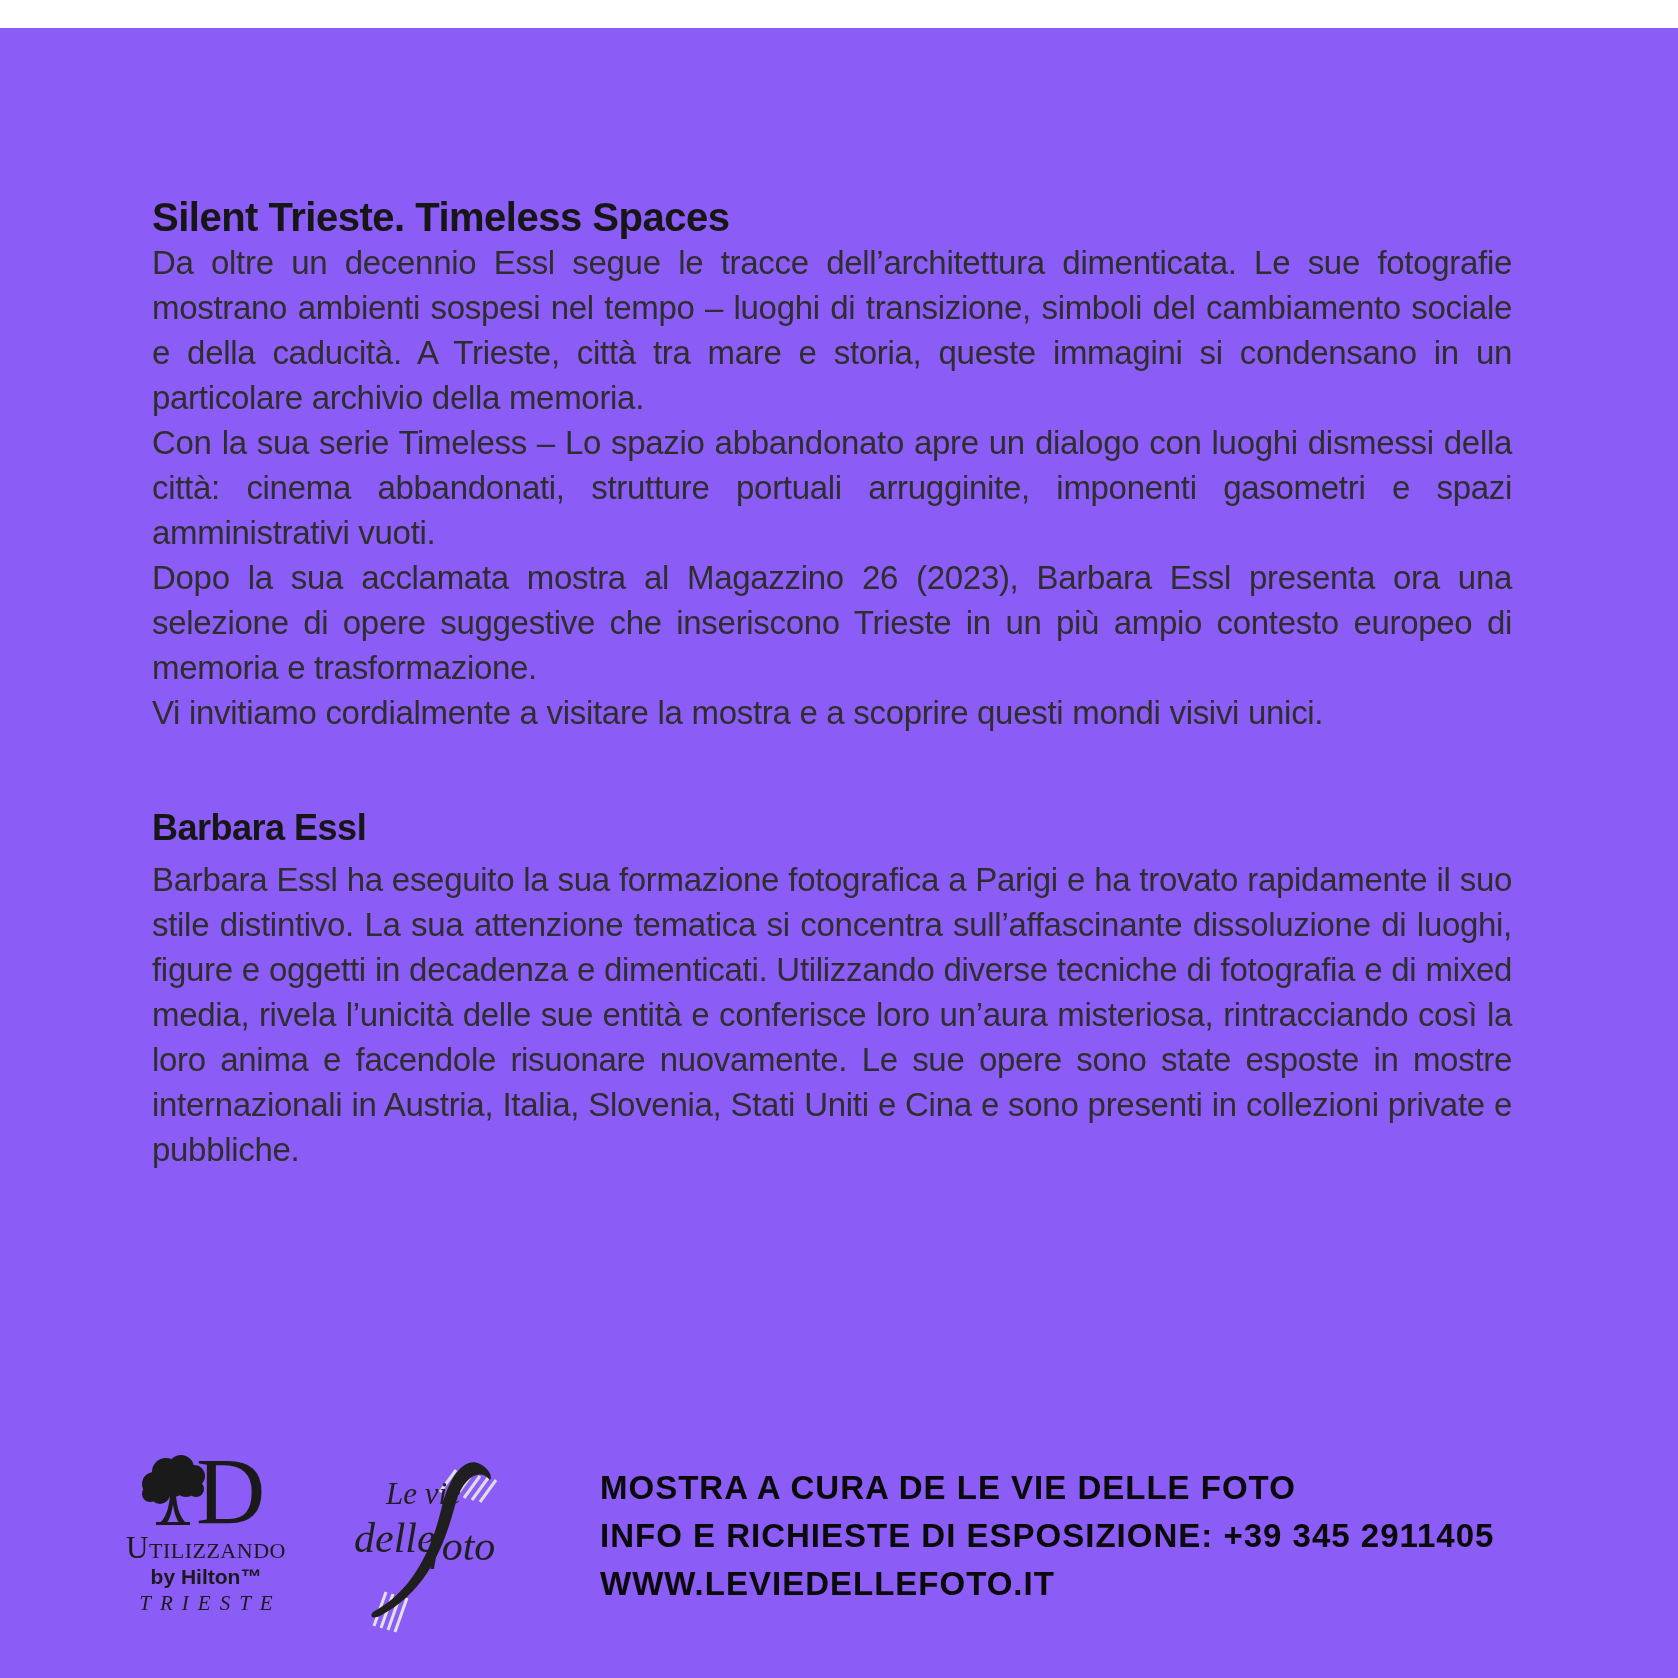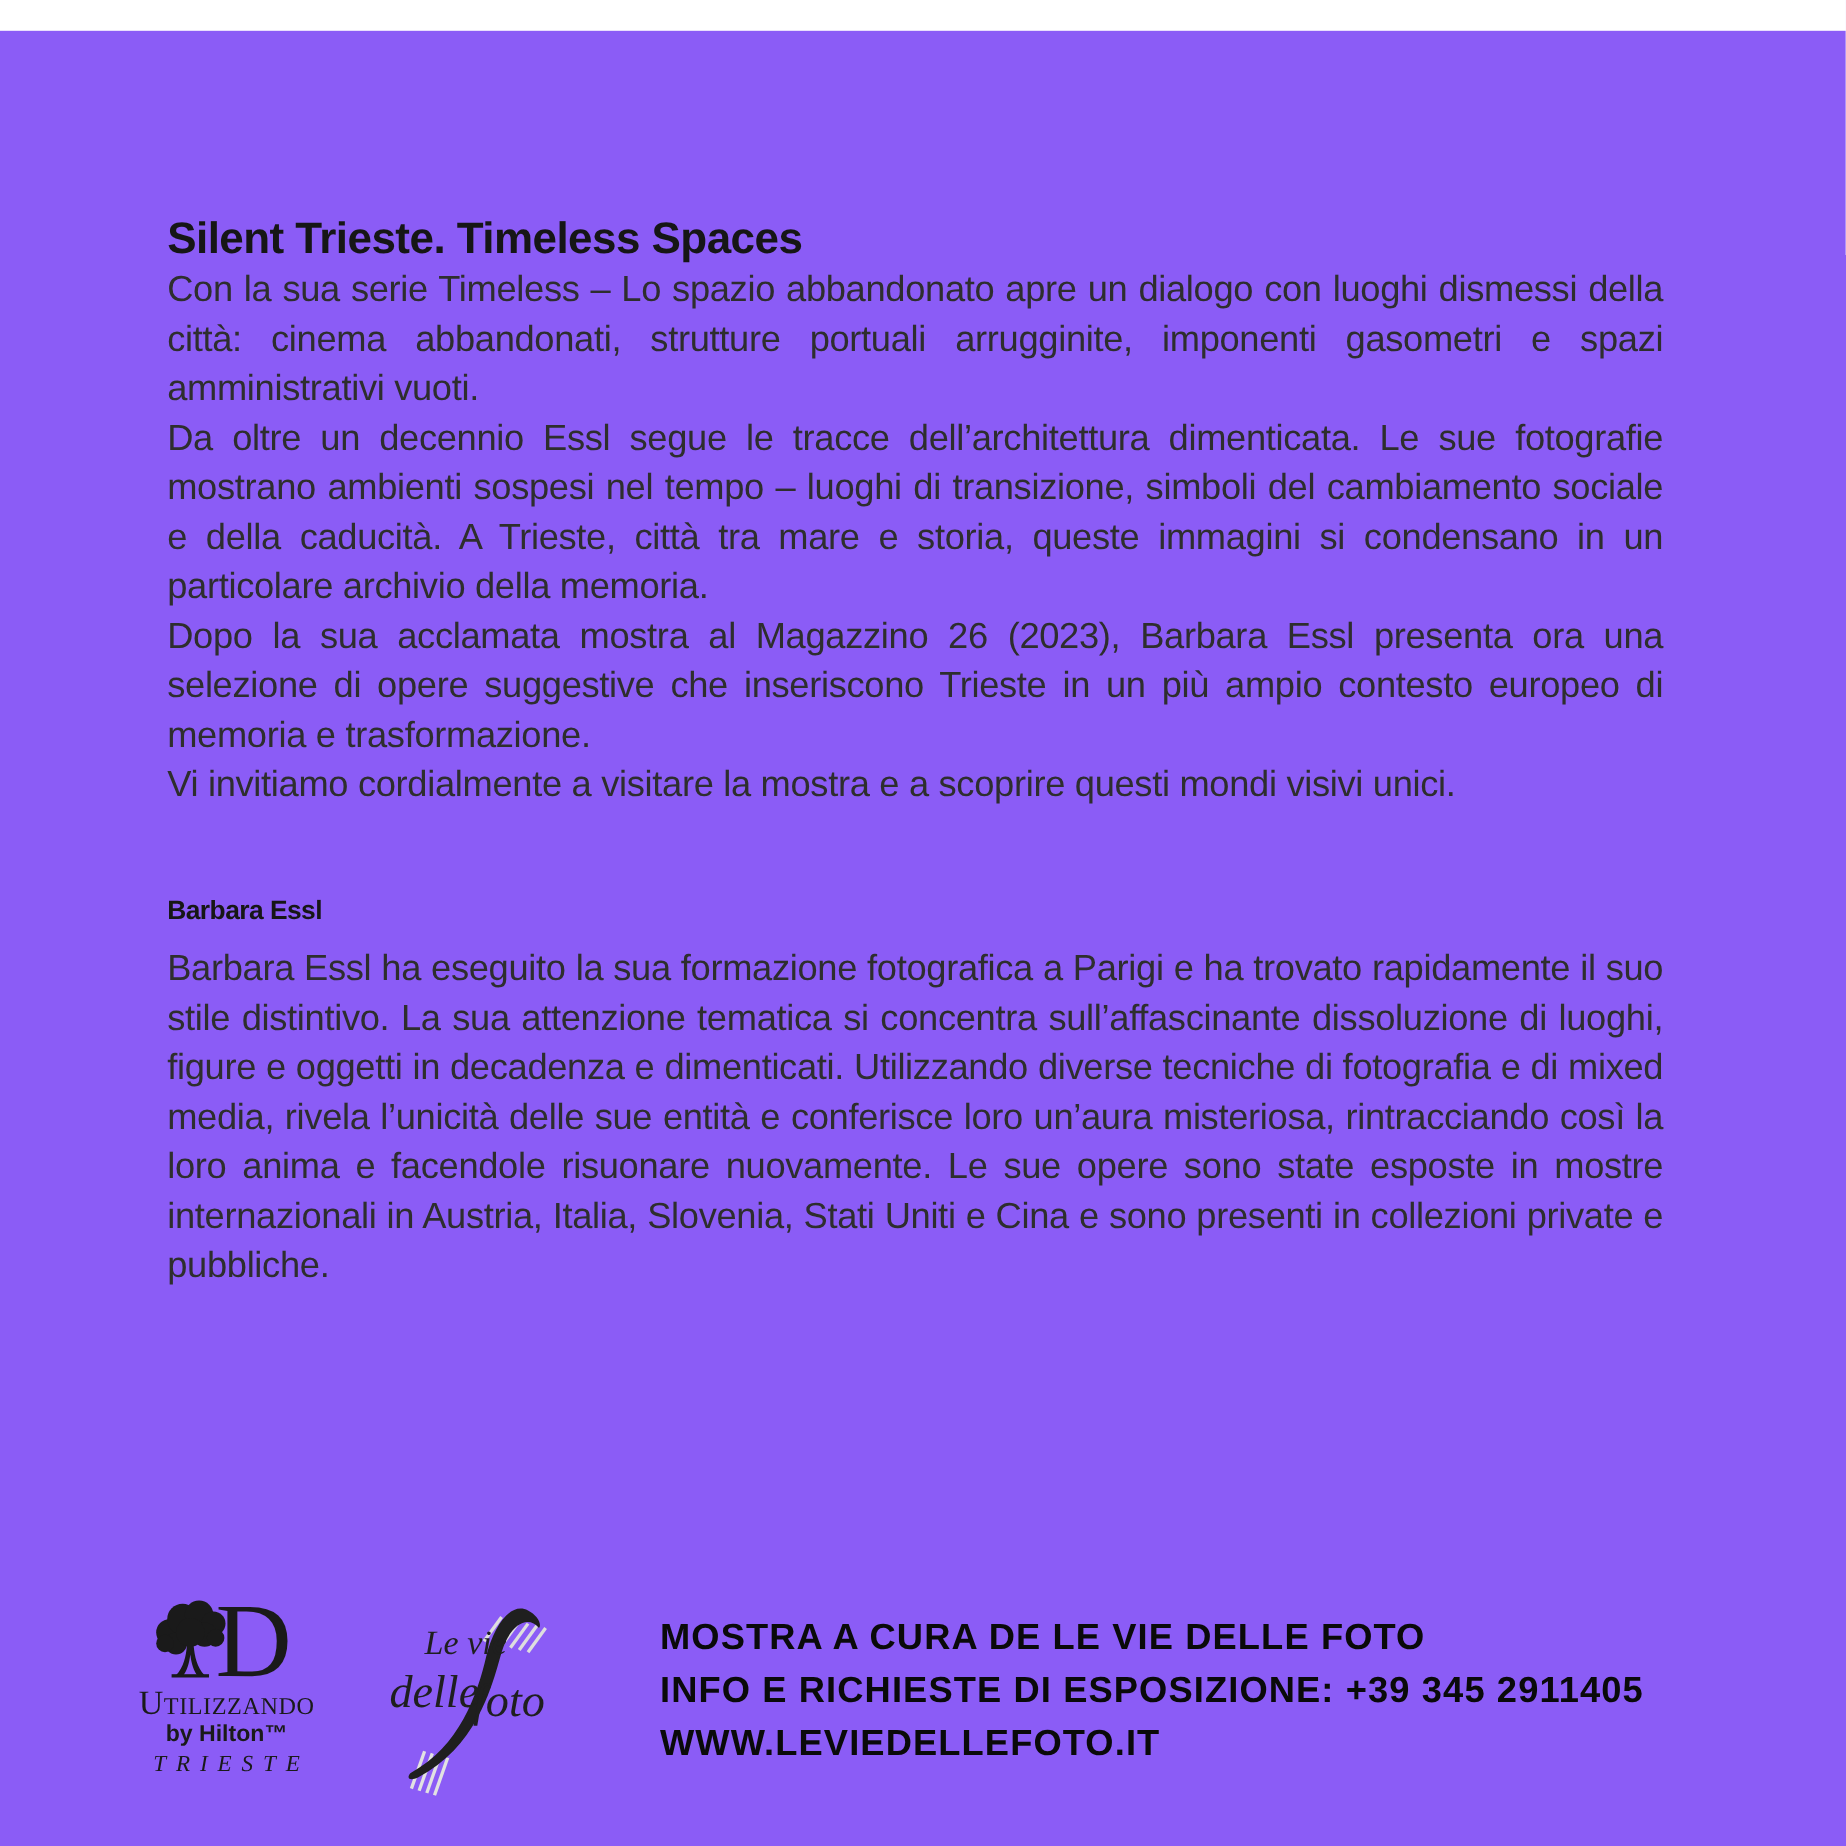--- a/index.html
+++ b/index.html
@@ -36,21 +36,21 @@
     margin: 0;
     font-size: 33px;
     line-height: 45px;
     font-weight: 400;
     text-align: justify;
     letter-spacing: -0.3px;
     color: #2e2e2e;
   }
   .content h2 {
     margin: 70px 0 6px 0;
-    font-size: 24px;
+    font-size: 36px;
     line-height: 46px;
     font-weight: 700;
     color: #161616;
     letter-spacing: -0.5px;
   }
   
   .footer {
     position: absolute;
     left: 0;
     top: 1408px;
@@ -116,22 +116,22 @@
     font-family: "Liberation Sans", sans-serif;
   }
 </style>
 </head>
 <body>
 
 <div id="canvas">
 
   <div class="content">
     <h1>Silent Trieste. Timeless Spaces</h1>
+    <p>Da oltre un decennio Essl segue le tracce dell’architettura dimenticata. Le sue fotografie mostrano ambienti sospesi nel tempo – luoghi di transizione, simboli del cambiamento sociale e della caducità. A Trieste, città tra mare e storia, queste immagini si condensano in un particolare archivio della memoria.</p>
     <p>Con la sua serie Timeless – Lo spazio abbandonato apre un dialogo con luoghi dismessi della città: cinema abbandonati, strutture portuali arrugginite, imponenti gasometri e spazi amministrativi vuoti.</p>
-    <p>Da oltre un decennio Essl segue le tracce dell’architettura dimenticata. Le sue fotografie mostrano ambienti sospesi nel tempo – luoghi di transizione, simboli del cambiamento sociale e della caducità. A Trieste, città tra mare e storia, queste immagini si condensano in un particolare archivio della memoria.</p>
     <p>Dopo la sua acclamata mostra al Magazzino 26 (2023), Barbara Essl presenta ora una selezione di opere suggestive che inseriscono Trieste in un più ampio contesto europeo di memoria e trasformazione.</p>
     <p>Vi invitiamo cordialmente a visitare la mostra e a scoprire questi mondi visivi unici.</p>
     <h2>Barbara Essl</h2>
     <p>Barbara Essl ha eseguito la sua formazione fotografica a Parigi e ha trovato rapidamente il suo stile distintivo. La sua attenzione tematica si concentra sull’affascinante dissoluzione di luoghi, figure e oggetti in decadenza e dimenticati. Utilizzando diverse tecniche di fotografia e di mixed media, rivela l’unicità delle sue entità e conferisce loro un’aura misteriosa, rintracciando così la loro anima e facendole risuonare nuovamente. Le sue opere sono state esposte in mostre internazionali in Austria, Italia, Slovenia, Stati Uniti e Cina e sono presenti in collezioni private e pubbliche.</p>
   </div>
 
   <div class="footer">
 
     <div class="dt-logo">
       <svg class="dt-mark" width="160" height="88" viewBox="0 0 160 88" xmlns="http://www.w3.org/2000/svg">

